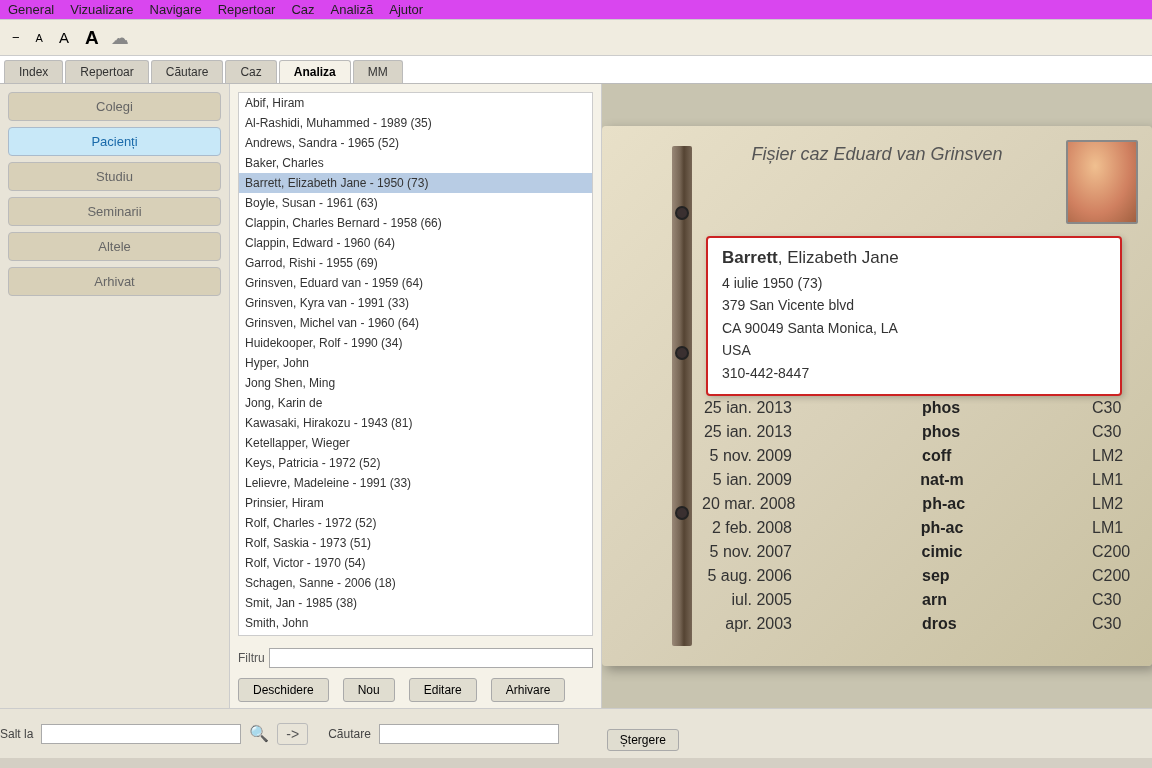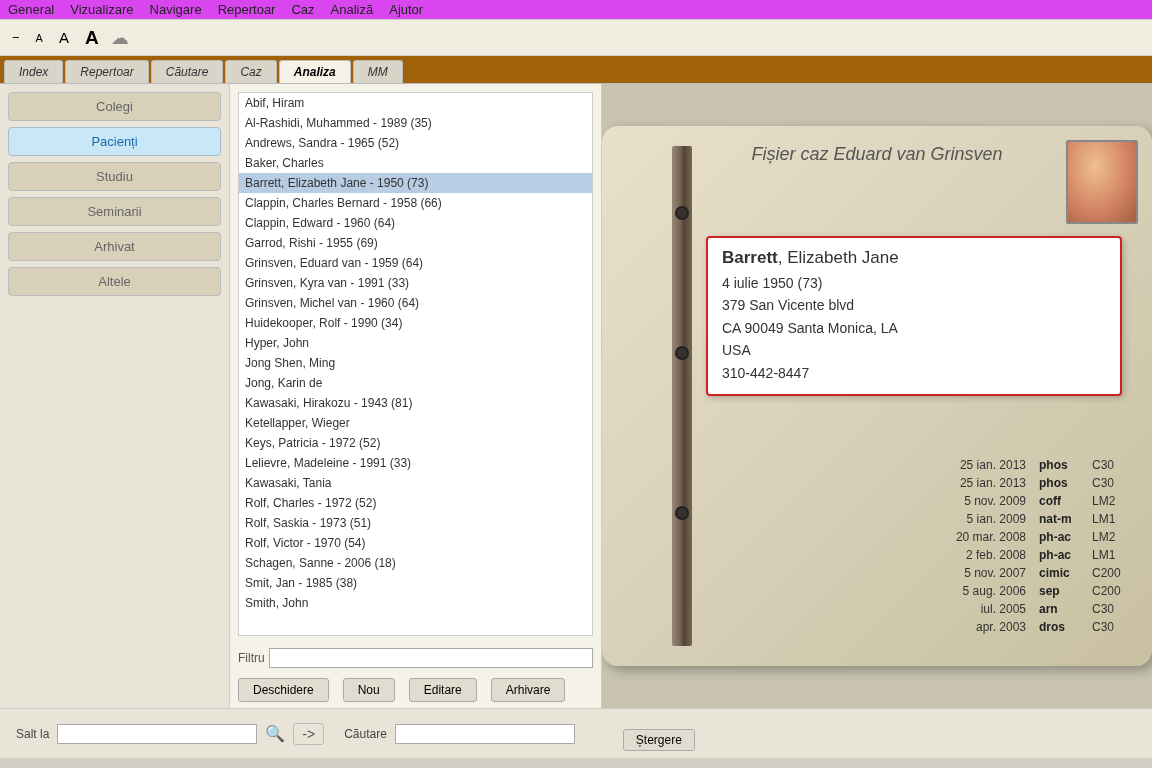--- a/index.html
+++ b/index.html
@@ -11,21 +11,21 @@
 
     
     .toolbar { background: #f0ece0; border-bottom: 1px solid #ccc; padding: 4px 8px; display: flex; align-items: center; gap: 8px; height: 36px; }
     .toolbar-btn { background: none; border: none; cursor: pointer; font-size: 13px; padding: 2px 4px; }
     .font-small { font-size: 11px; }
     .font-med { font-size: 15px; }
     .font-large { font-size: 19px; font-weight: bold; }
     .cloud-icon { font-size: 18px; color: #888; }
 
     
-    .tabbar { background: #a16207; border-bottom: 1px solid #bbb; display: flex; gap: 2px; padding: 4px 4px 0; font-style: italic; }
+    .tabbar { background: #ffffff; border-bottom: 1px solid #bbb; display: flex; gap: 2px; padding: 4px 4px 0; }
     .tab { padding: 4px 14px; background: #d8d4c8; border: 1px solid #bbb; border-bottom: none; border-radius: 3px 3px 0 0; cursor: pointer; font-size: 12px; color: #333; }
     .tab.active { background: #f5f2e8; font-weight: bold; color: #000; }
 
     
     .main-layout { display: flex; height: calc(768px - 36px - 30px - 28px - 50px); }
 
     
     .left-panel { width: 230px; background: #e8e4d8; border-right: 1px solid #ccc; padding: 8px; display: flex; flex-direction: column; gap: 6px; }
     .nav-btn { background: #d8d0b8; border: 1px solid #bbb; border-radius: 4px; padding: 6px 10px; text-align: center; cursor: pointer; font-size: 13px; color: #666; }
     .nav-btn.active { background: #c8e8f8; color: #1a6aaa; border-color: #aabbcc; }
@@ -36,44 +36,44 @@
     .patient-list-item { padding: 3px 6px; cursor: pointer; font-size: 12px; color: #333; white-space: nowrap; }
     .patient-list-item.selected { background: #b8cce4; }
     .filter-row { display: flex; align-items: center; padding: 4px 8px; gap: 4px; }
     .filter-label { font-size: 12px; color: #555; }
     .filter-input { flex: 1; border: 1px solid #aaa; padding: 2px 4px; font-size: 12px; }
     .action-btns { display: flex; gap: 14px; padding: 6px 8px; }
     .action-btn { background: #e0ddd0; border: 1px solid #aaa; border-radius: 3px; padding: 4px 14px; cursor: pointer; font-size: 12px; }
 
     
     .right-panel { flex: 1; background: #c8c4b0; position: relative; overflow: hidden; display: flex; align-items: center; justify-content: center; }
-    .case-file { width: 568px; height: 540px; background: linear-gradient(135deg, #e8e0c8 0%, #d8d0b8 50%, #c8c0a0 100%); border-radius: 16px; position: relative; box-shadow: 4px 4px 12px rgba(0,0,0,0.3); }
+    .case-file { width: 568px; height: 540px; background: linear-gradient(135deg, #e8e0c8 0%, #d8d0b8 50%, #c8c0a0 100%); border-radius: 4px; position: relative; box-shadow: 4px 4px 12px rgba(0,0,0,0.3); }
     .case-file-title { font-style: italic; font-size: 18px; color: #555; text-align: center; padding: 18px 20px 10px; }
     .patient-photo { position: absolute; top: 14px; right: 14px; width: 72px; height: 84px; background: #c8a080; border: 2px solid #888; overflow: hidden; border-radius: 2px; }
     .patient-photo-inner { width: 100%; height: 100%; background: radial-gradient(ellipse at 40% 30%, #f0c090 0%, #d08060 60%, #a06040 100%); }
 
     
     .binding-strip { position: absolute; left: 70px; top: 20px; bottom: 20px; width: 20px; background: linear-gradient(90deg, #998877 0%, #776655 40%, #554433 60%, #776655 100%); border-radius: 2px; }
     .binding-hole { position: absolute; left: 50%; transform: translateX(-50%); width: 14px; height: 14px; background: #3a3030; border-radius: 50%; border: 2px solid #222; }
 
     
     .patient-card { position: absolute; top: 110px; left: 104px; right: 30px; background: white; border: 2px solid #cc2222; border-radius: 4px; padding: 10px 14px; box-shadow: 2px 2px 6px rgba(0,0,0,0.2); }
     .patient-card-name { font-size: 17px; font-weight: bold; color: #333; margin-bottom: 4px; }
     .patient-card-name span { font-weight: normal; }
     .patient-card-info { font-size: 14px; color: #333; line-height: 1.6; }
 
     
     .history-section { position: absolute; bottom: 30px; right: 20px; left: 100px; }
-    .history-entry { display: flex; justify-content: flex-end; gap: 13px; font-size: 12px; color: #333; line-height: 1.5; }
+    .history-entry { display: flex; justify-content: space-between; gap: 13px; font-size: 16px; color: #333; line-height: 1.5; }
     .history-date { color: #333; text-align: right; min-width: 90px; }
     .history-code { font-weight: bold; color: #222; min-width: 40px; }
     .history-item { min-width: 40px; }
 
     
-    .bottom-bar { background: #e8e4d8; border-top: 1px solid #ccc; height: 50px; display: flex; align-items: center; padding: 0 16px; gap: 8px; }
+    .bottom-bar { background: #e8e4d8; border-top: 1px solid #ccc; height: 50px; display: flex; align-items: center; padding: 0 0; gap: 8px; }
     .salt-label { font-size: 12px; color: #444; }
     .salt-input { width: 200px; border: 1px solid #aaa; padding: 2px 6px; font-size: 12px; }
     .search-icon-btn { background: none; border: none; cursor: pointer; font-size: 16px; }
     .arrow-btn { background: none; border: none; cursor: pointer; font-size: 14px; color: #555; padding: 2px 8px; border: 1px solid #bbb; border-radius: 3px; }
     .cautare-label { font-size: 12px; color: #444; margin-left: 12px; }
     .cautare-input { width: 180px; border: 1px solid #aaa; padding: 2px 6px; font-size: 12px; }
     .stergere-btn { margin-left: 40px; background: #e0ddd0; border: 1px solid #aaa; border-radius: 3px; padding: 3px 12px; cursor: pointer; font-size: 12px; margin-top: 12px; }
     .bottom-sub { display: flex; flex-direction: column; align-items: center; }
 
     
@@ -111,46 +111,47 @@
   <div class="tab">MM</div>
 </div>
 
 <div class="main-layout">
 
   <div class="left-panel">
     <button class="nav-btn">Colegi</button>
     <button class="nav-btn active">Pacienți</button>
     <button class="nav-btn">Studiu</button>
     <button class="nav-btn">Seminarii</button>
+    <button class="nav-btn">Altele</button>
     <button class="nav-btn">Arhivat</button>
-    <button class="nav-btn">Altele</button>
   </div>
 
   <div class="list-panel">
     <div class="patient-list" id="patient-list">
         <div class="patient-list-item">Abif, Hiram</div>
         <div class="patient-list-item">Al-Rashidi, Muhammed - 1989 (35)</div>
         <div class="patient-list-item">Andrews, Sandra - 1965 (52)</div>
         <div class="patient-list-item">Baker, Charles</div>
         <div class="patient-list-item selected">Barrett, Elizabeth Jane - 1950 (73)</div>
+        <div class="patient-list-item">Boyle, Susan - 1961 (63)</div>
         <div class="patient-list-item">Clappin, Charles Bernard - 1958 (66)</div>
         <div class="patient-list-item">Clappin, Edward - 1960 (64)</div>
         <div class="patient-list-item">Garrod, Rishi - 1955 (69)</div>
         <div class="patient-list-item">Grinsven, Eduard van - 1959 (64)</div>
         <div class="patient-list-item">Grinsven, Kyra van - 1991 (33)</div>
         <div class="patient-list-item">Grinsven, Michel van - 1960 (64)</div>
         <div class="patient-list-item">Huidekooper, Rolf - 1990 (34)</div>
         <div class="patient-list-item">Hyper, John</div>
         <div class="patient-list-item">Jong Shen, Ming</div>
         <div class="patient-list-item">Jong, Karin de</div>
         <div class="patient-list-item">Kawasaki, Hirakozu - 1943 (81)</div>
         <div class="patient-list-item">Ketellapper, Wieger</div>
         <div class="patient-list-item">Keys, Patricia - 1972 (52)</div>
         <div class="patient-list-item">Lelievre, Madeleine - 1991 (33)</div>
-        <div class="patient-list-item">Kawasaki, Tania</div>
+        <div class="patient-list-item">Prinsier, Hiram</div>
         <div class="patient-list-item">Rolf, Charles - 1972 (52)</div>
         <div class="patient-list-item">Rolf, Saskia - 1973 (51)</div>
         <div class="patient-list-item">Rolf, Victor - 1970 (54)</div>
         <div class="patient-list-item">Schagen, Sanne - 2006 (18)</div>
         <div class="patient-list-item">Smit, Jan - 1985 (38)</div>
         <div class="patient-list-item">Smith, John</div>
       </div>
     <div class="filter-row">
       <span class="filter-label">Filtru</span>
       <input class="filter-input" type="text" style="">

